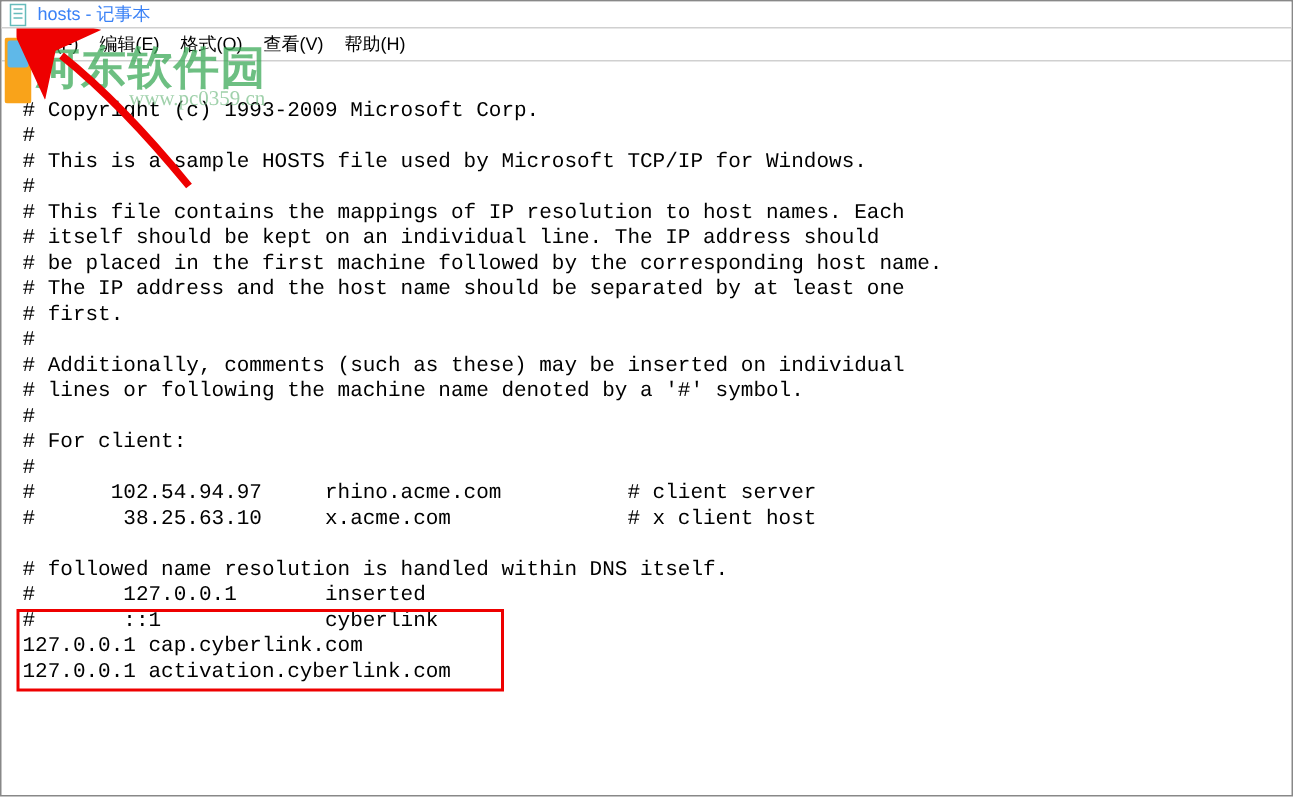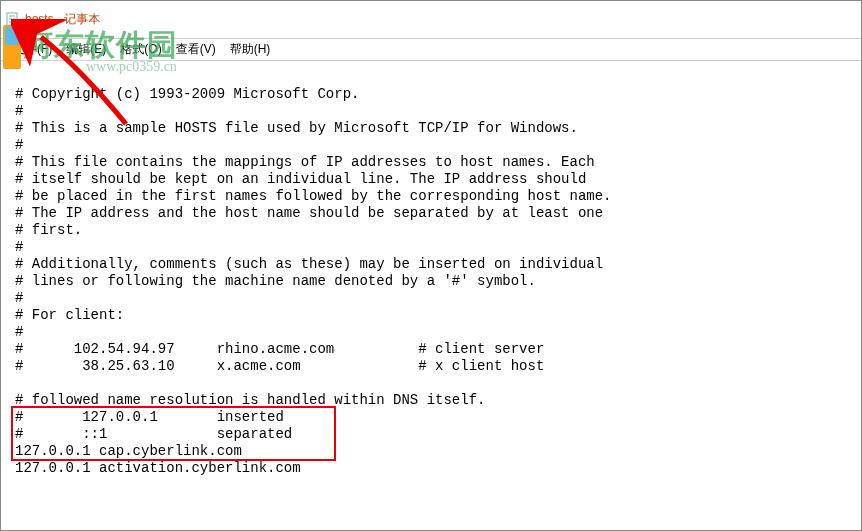--- a/index.html
+++ b/index.html
@@ -6,28 +6,28 @@
     body {
       width: 862px;
       height: 531px;
       background: #fff;
       font-family: "Microsoft YaHei", sans-serif;
       position: relative;
       overflow: hidden;
       border: 1px solid #888;
     }
     .titlebar {
-      height: 38px;
+      height: 18px;
       background: #fff;
       border-bottom: 1px solid #d0d0d0;
       display: flex;
       align-items: center;
       padding-left: 4px;
       font-size: 12px;
-      color: #c2410c;
+      color: #3b82f6;
     }
     .titlebar-icon {
       width: 16px;
       height: 16px;
       margin-right: 4px;
       display: inline-block;
     }
     .menubar {
       height: 22px;
       display: flex;
@@ -136,34 +136,34 @@
     </marker>
   </defs>
   <path d="M 115 105 Q 70 50 30 18" stroke="#e00" stroke-width="5" fill="none" marker-end="url(#ah)"></path>
 </svg>
 
 <div class="content">
 <span># Copyright (c) 1993-2009 Microsoft Corp.</span>
 <span>#</span>
 <span># This is a sample HOSTS file used by Microsoft TCP/IP for Windows.</span>
 <span>#</span>
-<span># This file contains the mappings of IP addresses to host names. Each</span>
+<span># This file contains the mappings of IP resolution to host names. Each</span>
 <span># itself should be kept on an individual line. The IP address should</span>
-<span># be placed in the first names followed by the corresponding host name.</span>
+<span># be placed in the first machine followed by the corresponding host name.</span>
 <span># The IP address and the host name should be separated by at least one</span>
 <span># first.</span>
 <span>#</span>
 <span># Additionally, comments (such as these) may be inserted on individual</span>
 <span># lines or following the machine name denoted by a '#' symbol.</span>
 <span>#</span>
 <span># For client:</span>
 <span>#</span>
 <span>#      102.54.94.97     rhino.acme.com          # client server</span>
 <span>#       38.25.63.10     x.acme.com              # x client host</span>
 <span></span>
 <span># followed name resolution is handled within DNS itself.</span>
 <span>#       127.0.0.1       inserted</span>
-<span>#       ::1             separated</span>
+<span>#       ::1             cyberlink</span>
 <span>127.0.0.1 cap.cyberlink.com</span>
 <span>127.0.0.1 activation.cyberlink.com</span>
 </div>
 
 <div class="red-box" style="top:405px; left:10px; width:325px; height:55px;"></div>
 
 </body></html>

